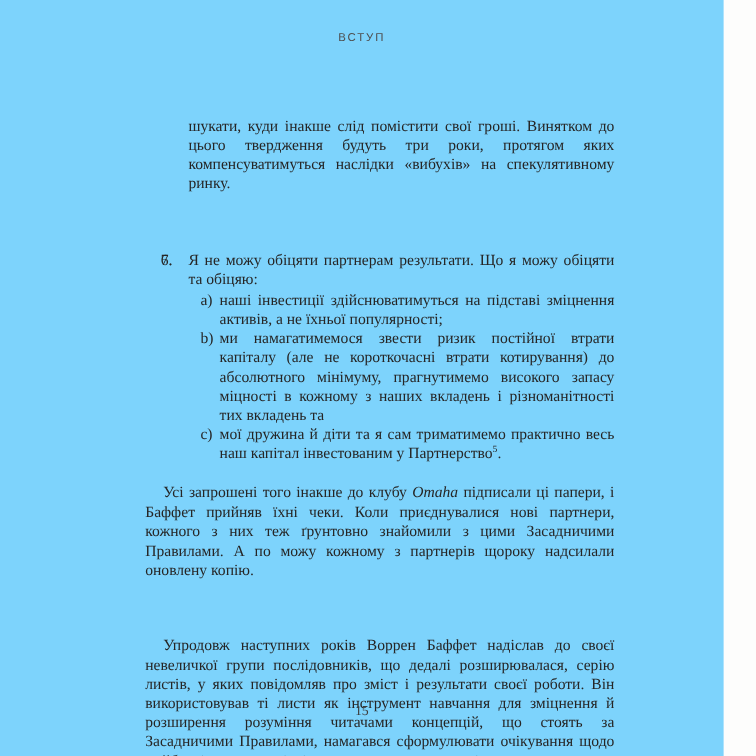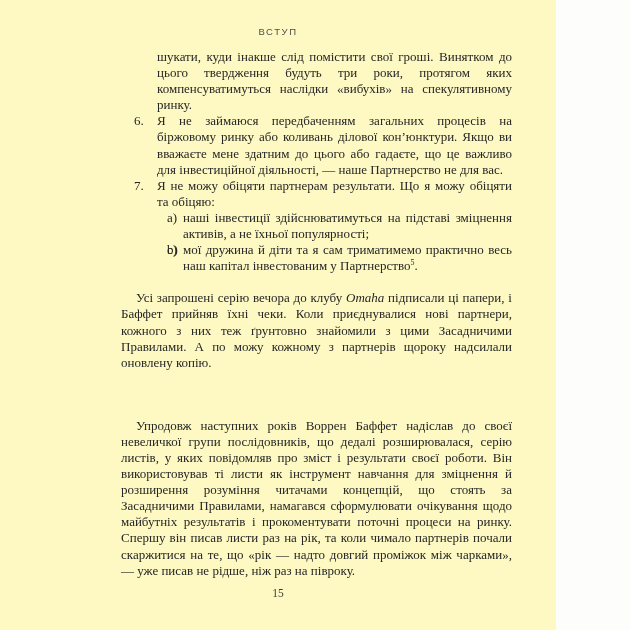--- a/index.html
+++ b/index.html
@@ -4,23 +4,23 @@
 <style>
   * { margin: 0; padding: 0; box-sizing: border-box; }
   html, body { width: 630px; height: 630px; }
   body {
     background: #fdfdfc;
     overflow: hidden;
     font-family: "Liberation Serif", serif;
   }
   .page {
     position: relative;
-    width: 556px;
+    width: 603px;
     height: 630px;
-    background: #fef9c3;
+    background: #7dd3fc;
     padding-left: 11px;
   }
   .running-head {
     position: absolute;
     top: 26px;
     left: 0;
     right: 0;
     text-align: center;
     font-family: "Liberation Sans", sans-serif;
     font-size: 9.5px;
@@ -39,21 +39,21 @@
     text-align: justify;
   }
   .li {
     position: relative;
     text-align: justify;
   }
   .li .marker {
     position: absolute;
     top: 0;
   }
-  .li.level1 { padding-left: 36px; }
+  .li.level1 { padding-left: 36px; margin-top: 48px; }
   .li.level1 > .marker { left: 13px; }
   .li.level2 { padding-left: 62px; }
   .li.level2 > .marker { left: 46px; }
   .para {
     text-align: justify;
     text-indent: 15px;
     margin-top: 47px;
   }
   .para.gap { margin-top: 16px; }
   em { }
@@ -74,24 +74,24 @@
   }
 </style>
 </head>
 <body>
 
 <div class="page">
   <div class="running-head">ВСТУП</div>
 
   <div class="text-block">
       <div class="li level1"><span>шукати, куди інакше слід помістити свої гроші. Винятком до цього твердження будуть три роки, протягом яких компенсуватимуться наслідки «вибухів» на спекулятивному ринку.</span></div>
-      <div class="li level1"><span class="marker">6.</span><span>Я не займаюся передбаченням загальних процесів на біржовому ринку або коливань ділової кон’юнктури. Якщо ви вважаєте мене здатним до цього або гадаєте, що це важливо для інвестиційної діяльності, — наше Партнерство не для вас.</span></div>
+      <div class="li level1"><span class="marker">6.</span></div>
       <div class="li level1"><span class="marker">7.</span><span>Я не можу обіцяти партнерам результати. Що я можу обіцяти та обіцяю:</span></div>
       <div class="li level2"><span class="marker">a)</span><span>наші інвестиції здійснюватимуться на підставі зміцнення активів, а не їхньої популярності;</span></div>
-      <div class="li level2"><span class="marker">b)</span></div>
+      <div class="li level2"><span class="marker">b)</span><span>ми намагатимемося звести ризик постійної втрати капіталу (але не короткочасні втрати котирування) до абсолютного мінімуму, прагнутимемо високого запасу міцності в кожному з наших вкладень і різноманітності тих вкладень та</span></div>
       <div class="li level2"><span class="marker">c)</span><span>мої дружина й діти та я сам триматимемо практично весь наш капітал інвестованим у Партнерство</span><sup>5</sup><span>.</span></div>
-      <p class="para gap"><span>Усі запрошені серію вечора до клубу </span><em>Omaha</em><span> підписали ці папери, і Баффет прийняв їхні чеки. Коли приєднувалися нові партнери, кожного з них теж ґрунтовно знайомили з цими Засадничими Правилами. А по можу кожному з партнерів щороку надсилали оновлену копію.</span></p>
+      <p class="para gap"><span>Усі запрошені того інакше до клубу </span><em>Omaha</em><span> підписали ці папери, і Баффет прийняв їхні чеки. Коли приєднувалися нові партнери, кожного з них теж ґрунтовно знайомили з цими Засадничими Правилами. А по можу кожному з партнерів щороку надсилали оновлену копію.</span></p>
       <p class="para"><span>Упродовж наступних років Воррен Баффет надіслав до своєї невеличкої групи послідовників, що дедалі розширювалася, серію листів, у яких повідомляв про зміст і результати своєї роботи. Він використовував ті листи як інструмент навчання для зміцнення й розширення розуміння читачами концепцій, що стоять за Засадничими Правилами, намагався сформулювати очікування щодо майбутніх результатів і прокоментувати поточні процеси на ринку. Спершу він писав листи раз на рік, та коли чимало партнерів почали скаржитися на те, що «рік — надто довгий проміжок між чарками», — уже писав не рідше, ніж раз на півроку.</span></p>
       <p class="para"><span>Ці «Листи до партнерів» — демонстрація роздумів і підходів Баффета в часи безпосередньо перед більш відомим періодом його головування в </span></p>
     </div>
 
   <div class="folio">15</div>
 </div>
 
 </body></html>

